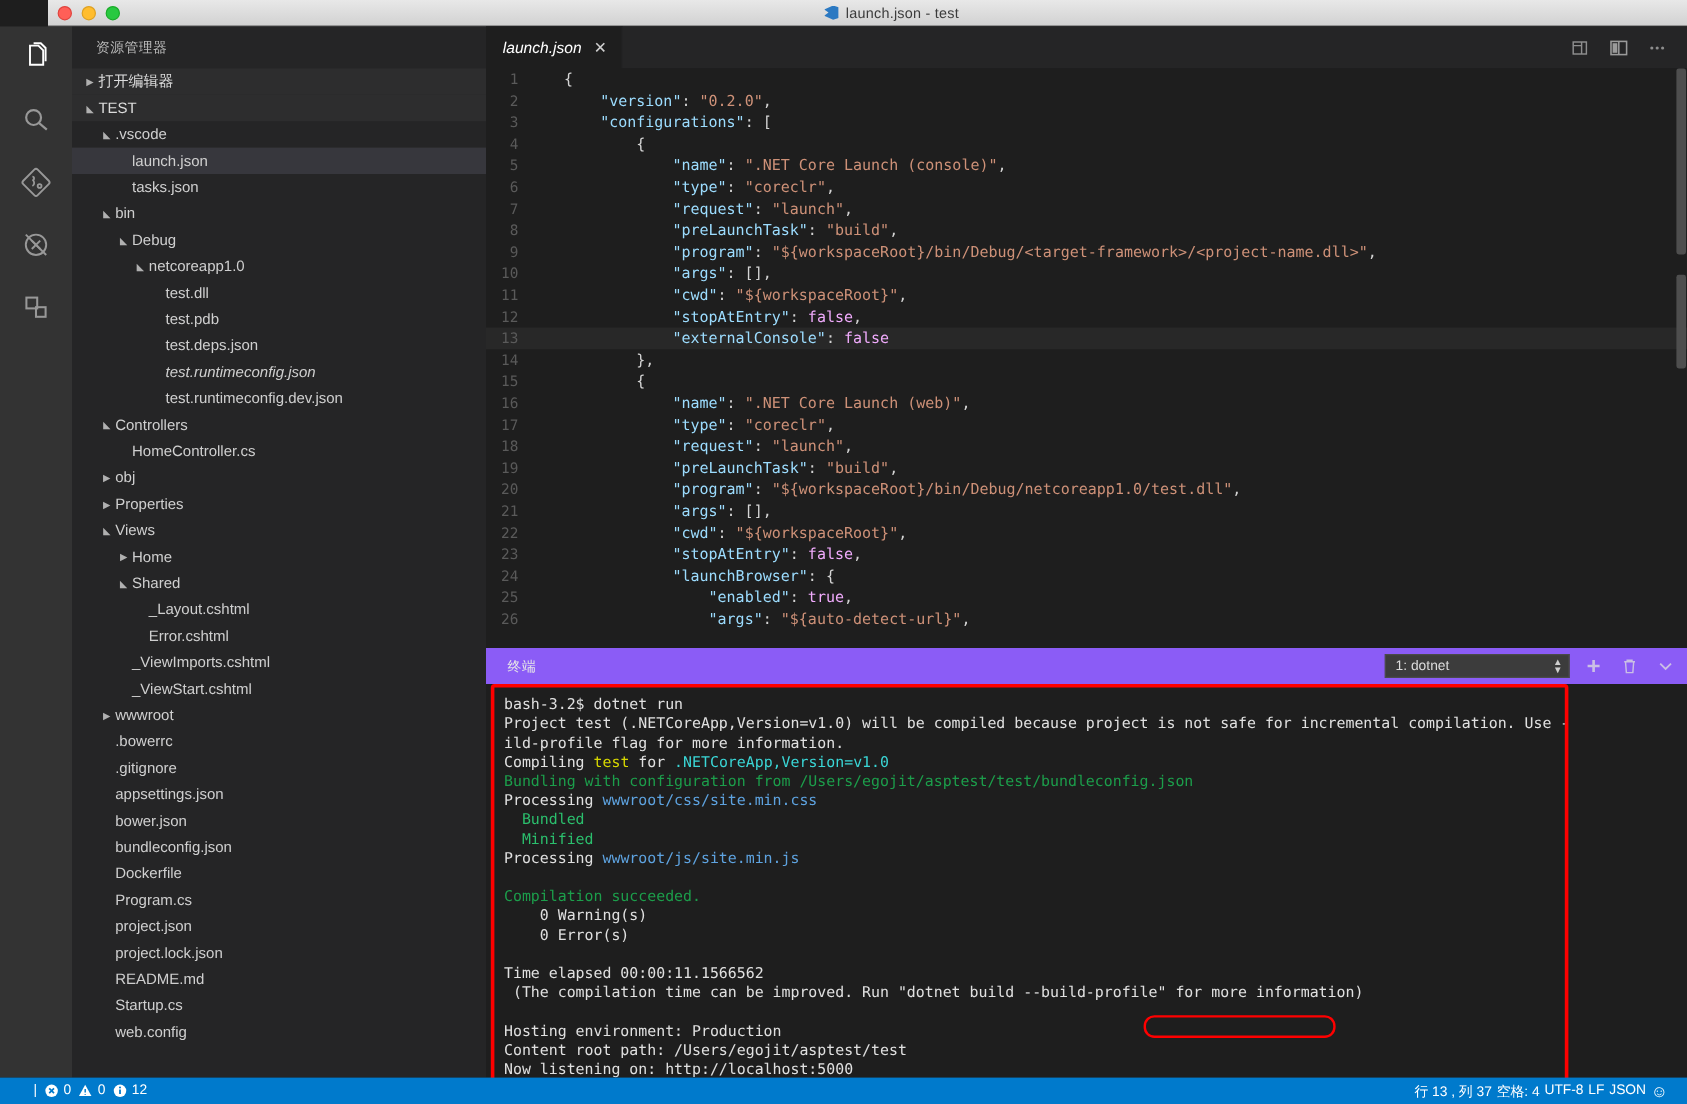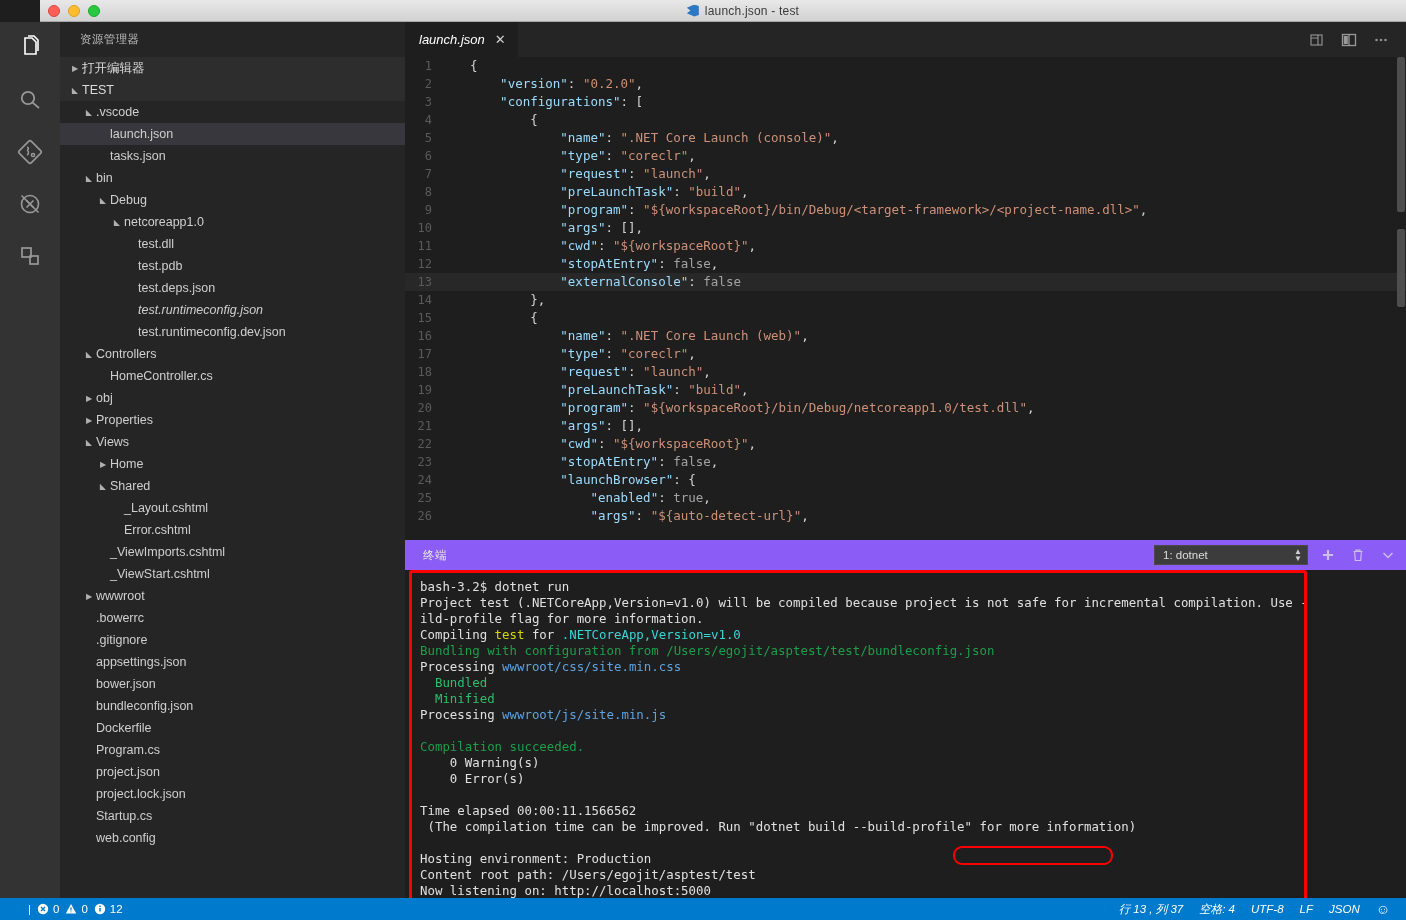--- a/index.html
+++ b/index.html
@@ -104,21 +104,21 @@
   .cline { height: 18px; display: flex; white-space: pre; }
   .cline.cur { background: #282828; }
   .lnum {
     width: 45px; flex: 0 0 45px; text-align: right; padding-right: 18px;
     color: #5a5a5a; font-size: 12px;
   }
   .ctext { padding-left: 20px; }
   .k-punc { color: #d4d4d4; }
   .k-key  { color: #9cdcfe; }
   .k-str  { color: #ce9178; }
-  .k-bool { color: #a3a3a3; }
+  .k-bool { color: #f0abfc; }
 
   .editor-scroll {
     position: absolute; right: 0; top: 35px; width: 10px; height: 483px;
   }
   .editor-scroll .thumb {
     position: absolute; left: 1px; width: 8px; background: #4e4e4e; border-radius: 2px;
   }
 
   
   .panel {
@@ -168,21 +168,21 @@
     border: 2.5px solid #ff0000; border-radius: 9px; pointer-events: none; z-index: 5;
   }
 
   
   .statusbar {
     position: absolute; left: 0; top: 898px; width: 1406px; height: 22px;
     background: #007acc; color: #ffffff; font-size: 11.5px;
     display: flex; align-items: center;
   }
   .sb-left { display: flex; align-items: center; gap: 6px; padding-left: 28px; }
-  .sb-right { margin-left: auto; display: flex; align-items: center; gap: 16px; padding-right: 16px; font-style: italic; }
+  .sb-right { margin-left: auto; display: flex; align-items: center; gap: 4px; padding-right: 16px; }
   .sb-item { display: flex; align-items: center; gap: 4px; cursor: pointer; }
   .badge-ico { display: inline-flex; align-items: center; justify-content: center; }
 </style>
 </head>
 <body>
 
 <div class="window">
 
   <div class="titlebar">
     <div class="traffic">
@@ -372,20 +372,24 @@
           <span class="twisty none"></span>
           <span>Program.cs</span>
         </div>
         <div class="sb-row" style="padding-left: 22px;">
           <span class="twisty none"></span>
           <span>project.json</span>
         </div>
         <div class="sb-row" style="padding-left: 22px;">
           <span class="twisty none"></span>
           <span>project.lock.json</span>
+        </div>
+        <div class="sb-row" style="padding-left: 22px;">
+          <span class="twisty none"></span>
+          <span>README.md</span>
         </div>
         <div class="sb-row" style="padding-left: 22px;">
           <span class="twisty none"></span>
           <span>Startup.cs</span>
         </div>
         <div class="sb-row" style="padding-left: 22px;">
           <span class="twisty none"></span>
           <span>web.config</span>
         </div>
       </div>

